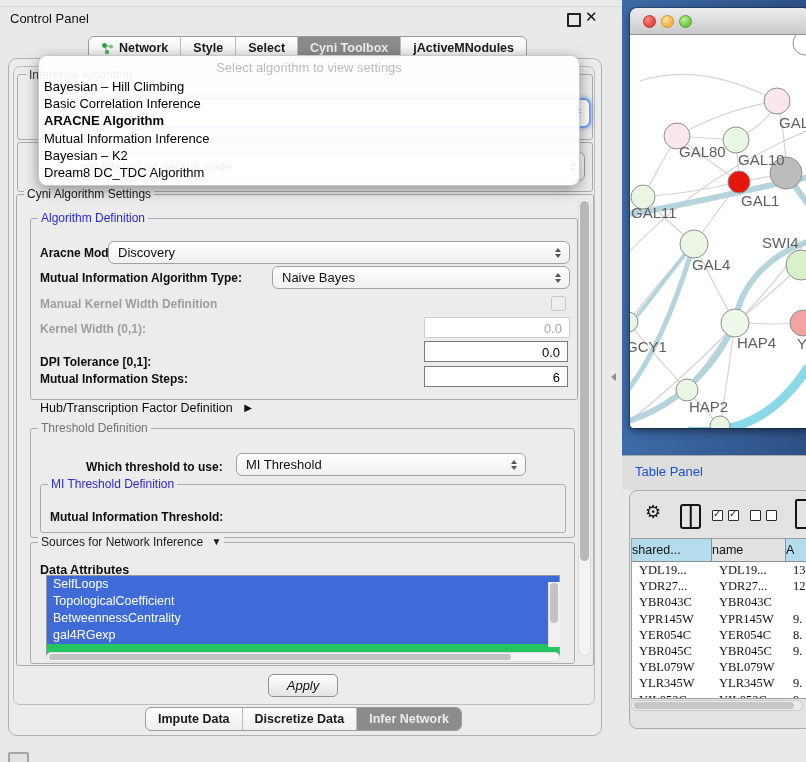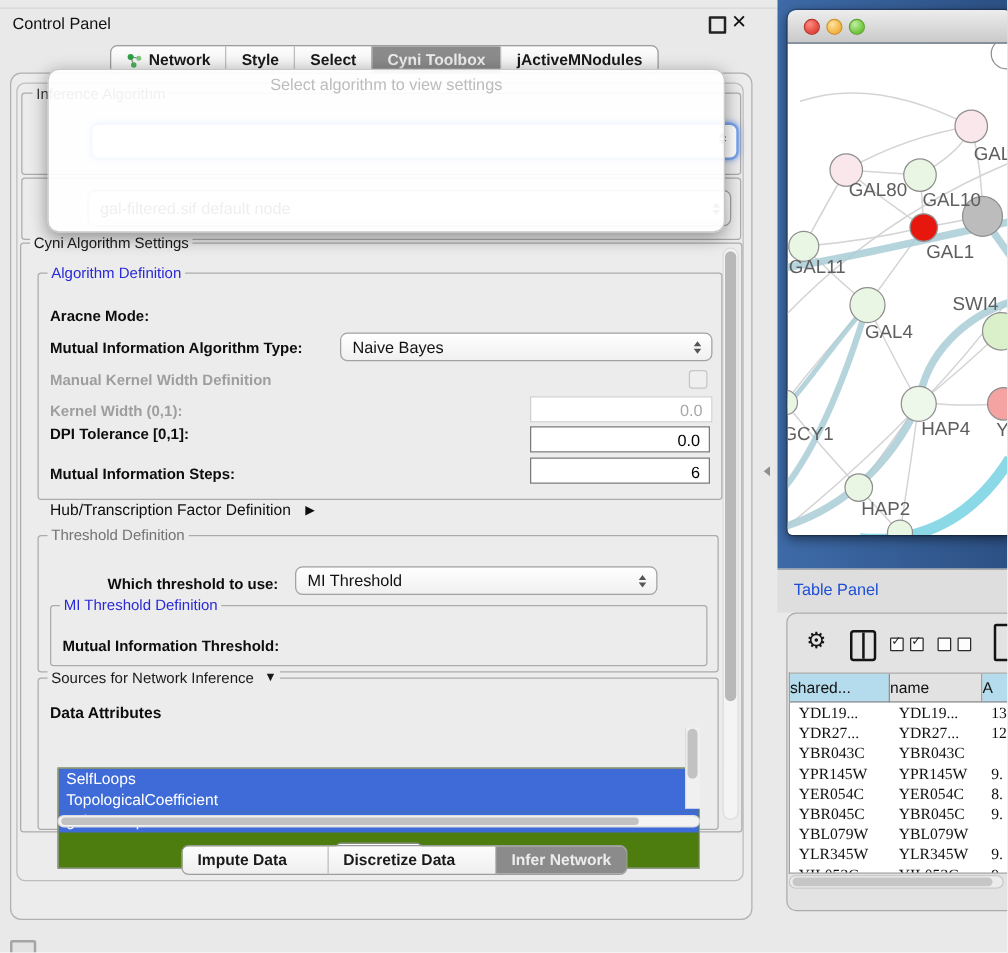--- a/index.html
+++ b/index.html
@@ -58,30 +58,30 @@
   .chk{left:551px;top:296px;width:13px;height:13px;border:1px solid #c6c6c6;border-radius:3px;background:#efefef;}
   .hub-row{left:40px;top:401px;font-size:12.5px;color:#0d0d0d;white-space:nowrap;}
   .tri{font-size:10px;position:relative;top:-1px;margin-left:8px;}
   .thr-grp{left:30px;top:428px;width:543px;height:108px;}
   .thr-title{left:38px;top:421px;color:#737373;}
   .mi-grp{left:40px;top:484px;width:524px;height:47px;}
   .mi-title{left:48px;top:477px;color:#2929d6;}
   .f-mithr{left:418px;top:504px;width:144px;border:1px solid #7a7a7a;}
   .src-grp{left:30px;top:542px;width:543px;height:120px;}
   .src-title{left:38px;top:535px;}
-  .attr-list{left:46px;top:614px;width:514px;height:81px;background:#4d7c0f;border:1px solid #9a9a9a;overflow:hidden;box-sizing:border-box;}
+  .attr-list{left:46px;top:575px;width:514px;height:81px;background:#22c55e;border:1px solid #9a9a9a;overflow:hidden;box-sizing:border-box;}
   .attr-item{height:17px;line-height:17px;padding-left:6px;font-size:12.5px;color:#fff;background:#3e6bd8;white-space:nowrap;}
   .attr-sb{position:absolute;right:1px;top:1px;width:11px;height:65px;background:#f0f0f0;border-left:1px solid #ddd;}
   .attr-sb-thumb{position:absolute;left:1px;top:1px;width:8px;height:40px;background:#c2c2c2;border-radius:4px;}
   .hscroll{left:46px;top:652px;width:514px;height:10px;background:#f3f3f3;border:1px solid #ddd;border-radius:5px;box-sizing:border-box;}
   .hscroll-thumb{position:absolute;left:2px;top:1px;width:462px;height:6px;background:#c2c2c2;border-radius:3px;}
   .apply-btn{left:268px;top:674px;width:70px;height:23px;border:1px solid #8f8f8f;border-radius:5px;
              background:linear-gradient(#ffffff,#e4e4e4);font-size:13px;color:#111;text-align:center;line-height:22px;box-sizing:border-box;font-style:italic;}
-  .bottom-tabbar{left:145px;top:676px;height:22px;display:flex;border:1px solid #9c9c9c;border-radius:6px;
-                 background:linear-gradient(#fdfdfd,#efefef);overflow:hidden;gap:20px;}
+  .bottom-tabbar{left:145px;top:707px;height:22px;display:flex;border:1px solid #9c9c9c;border-radius:6px;
+                 background:linear-gradient(#fdfdfd,#efefef);overflow:hidden;}
   .corner-sq{left:8px;top:752px;width:17px;height:12px;border:2px solid #a5a5a5;border-radius:2px;background:#e3e3e3;}
   .split-arrow{left:611px;top:373px;width:0;height:0;border-top:4px solid transparent;border-bottom:4px solid transparent;border-right:5px solid #8f8f8f;}
   
   .desktop{left:622px;top:0;width:184px;height:455px;background:linear-gradient(90deg,#3e6ba8,#2d5185);}
   .mac-window{left:630px;top:8px;width:180px;height:420px;border-radius:7px 7px 4px 4px;overflow:hidden;
               box-shadow:0 3px 9px rgba(0,0,0,.5),0 0 0 1px rgba(0,0,0,.25);}
   .mac-titlebar{height:26px;background:linear-gradient(#ededed,#c9c9c9);border-bottom:1px solid #919191;position:relative;}
   .light{position:absolute;top:7px;width:13px;height:13px;border-radius:50%;box-sizing:border-box;}
   .light.red{left:13px;background:radial-gradient(circle at 35% 30%,#fb8c82,#e4443a 70%);border:1px solid #b8372e;}
   .light.yellow{left:31px;background:radial-gradient(circle at 35% 30%,#fde3a0,#f2b23f 70%);border:1px solid #cf942c;}
@@ -162,49 +162,64 @@
   <div class="combo hg2-combo">
     <span>gal-filtered.sif default node</span>
     <span class="combo-spin">
         <i class="up"></i>
         <i class="dn"></i>
       </span>
   </div>
 
   <div class="abs algo-popup">
     <div class="dd-placeholder">Select algorithm to view settings</div>
+    <div>
+        <div class="dd-item">Bayesian – Hill Climbing</div>
+        <div class="dd-item">Basic Correlation Inference</div>
+        <div class="dd-item dd-selected">ARACNE Algorithm</div>
+        <div class="dd-item">Mutual Information Inference</div>
+        <div class="dd-item">Bayesian – K2</div>
+        <div class="dd-item">Dream8 DC_TDC Algorithm</div>
+      </div>
   </div>
 
   <div class="grp settings-grp"></div>
   <div class="grp-title settings-title">Cyni Algorithm Settings</div>
   <div class="abs sb-v">
       <div class="sb-v-thumb"></div>
     </div>
 
   <div class="grp algdef"></div>
   <div class="grp-title algdef-title">Algorithm Definition</div>
 
   <div class="blab" style="left:40px;top:246px;">Aracne Mode:</div>
+  <div class="combo" style="left:108px;top:241px;width:462px;height:23px;">
+    <span>Discovery</span>
+    <span class="combo-spin">
+        <i class="up"></i>
+        <i class="dn"></i>
+      </span>
+  </div>
 
   <div class="blab" style="left:40px;top:271px;">Mutual Information Algorithm Type:</div>
   <div class="combo" style="left:272px;top:266px;width:298px;height:23px;">
     <span>Naive Bayes</span>
     <span class="combo-spin">
         <i class="up"></i>
         <i class="dn"></i>
       </span>
   </div>
 
   <div class="blab gray" style="left:40px;top:297px;">Manual Kernel Width Definition</div>
   <div class="abs chk"></div>
 
   <div class="blab gray" style="left:40px;top:322px;">Kernel Width (0,1):</div>
   <div class="tfield f-kernel">0.0</div>
 
-  <div class="blab" style="left:40px;top:340px;">DPI Tolerance [0,1]:</div>
+  <div class="blab" style="left:40px;top:355px;">DPI Tolerance [0,1]:</div>
   <div class="tfield f-dpi">0.0</div>
 
   <div class="blab" style="left:40px;top:372px;">Mutual Information Steps:</div>
   <div class="tfield f-steps">6</div>
 
   <div class="abs hub-row">
     <span>Hub/Transcription Factor Definition</span>
     <span class="tri">▶</span>
   </div>
 
@@ -224,20 +239,21 @@
 
   <div class="grp src-grp"></div>
   <div class="grp-title src-title">
     <span>Sources for Network Inference</span>
     <span class="tri" style="margin-left:5px;">▼</span>
   </div>
   <div class="blab" style="left:40px;top:563px;font-size:12.5px;">Data Attributes</div>
   <div class="abs attr-list">
       <div class="attr-item">SelfLoops</div>
       <div class="attr-item">TopologicalCoefficient</div>
+      <div class="attr-item">BetweennessCentrality</div>
       <div class="attr-item">gal4RGexp</div>
     </div>
   <div class="abs attr-sb" style="left:548px;top:582px;">
       <div class="attr-sb-thumb"></div>
     </div>
   <div class="abs hscroll">
       <div class="hscroll-thumb"></div>
     </div>
 
   <div class="abs apply-btn">Apply</div>

